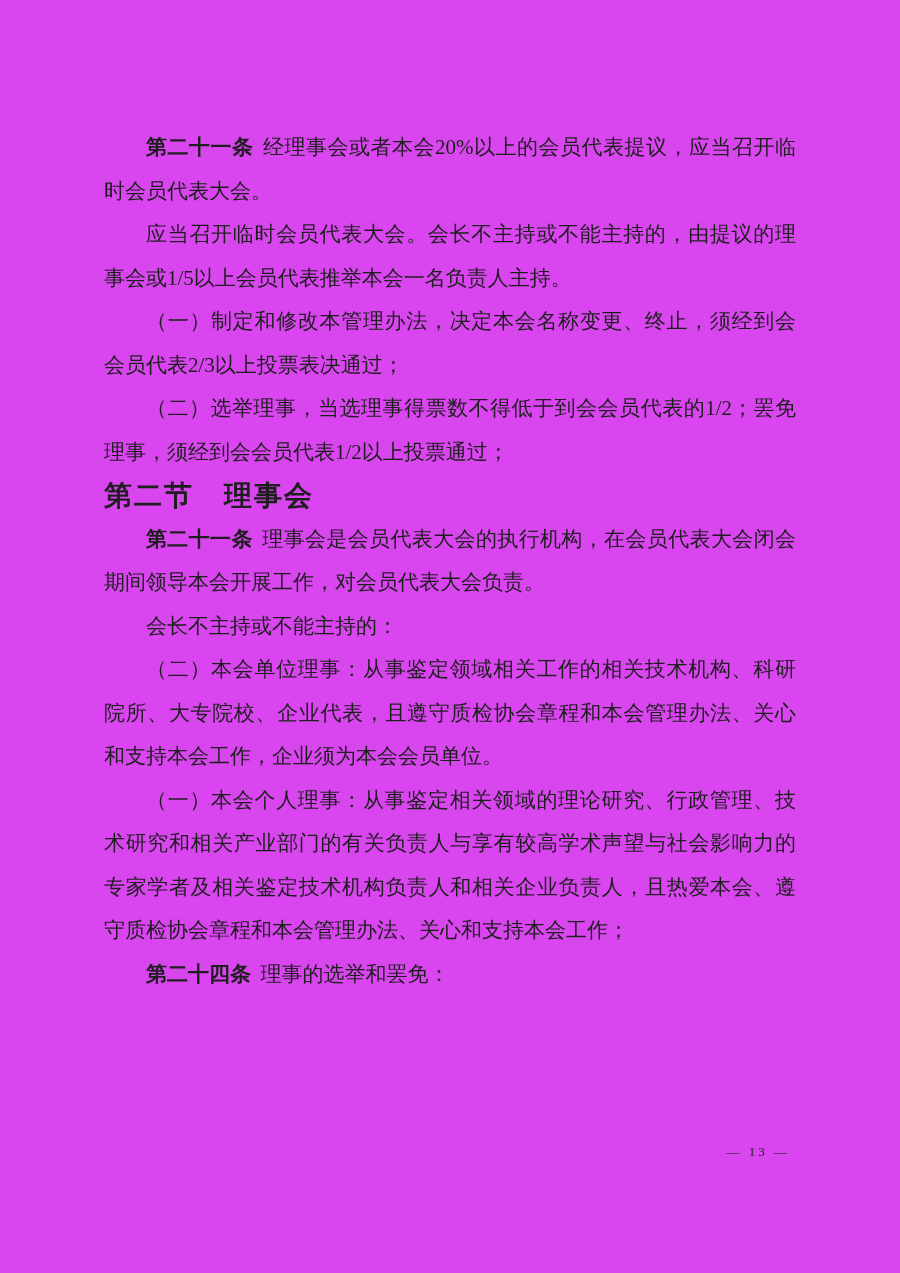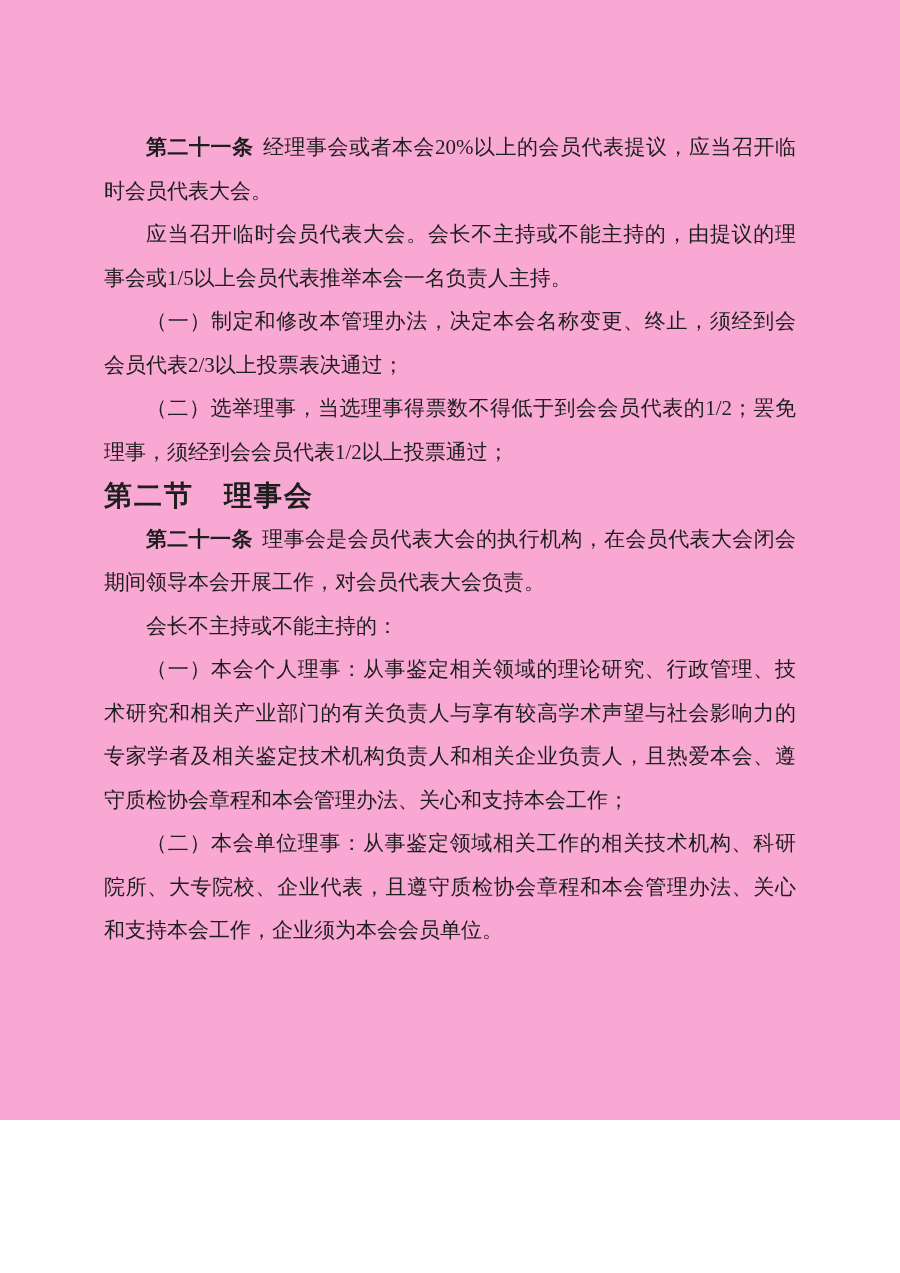--- a/index.html
+++ b/index.html
@@ -3,22 +3,22 @@
 <meta charset="utf-8">
 <style>
   html, body {
     margin: 0;
     padding: 0;
     background: #ffffff;
   }
   .page {
     position: relative;
     width: 900px;
-    height: 1120px;
-    background: #f9a8d4;
+    height: 1273px;
+    background: #d946ef;
     overflow: hidden;
     color: #1e1e1e;
   }
   .doc-body {
     position: absolute;
     left: 104px;
     top: 126px;
     width: 692px;
     font-family: "Liberation Serif", "DejaVu Serif", serif;
     font-size: 21px;
@@ -59,17 +59,18 @@
 
 <div class="page">
   <div class="doc-body">
       <p class="article"><span class="lead">第二十一条</span>经理事会或者本会20%以上的会员代表提议，应当召开临时会员代表大会。</p>
       <p class="plain">应当召开临时会员代表大会。会长不主持或不能主持的，由提议的理事会或1/5以上会员代表推举本会一名负责人主持。</p>
       <p class="plain">（一）制定和修改本管理办法，决定本会名称变更、终止，须经到会会员代表2/3以上投票表决通过；</p>
       <p class="plain">（二）选举理事，当选理事得票数不得低于到会会员代表的1/2；罢免理事，须经到会会员代表1/2以上投票通过；</p>
       <p class="heading">第二节　理事会</p>
       <p class="article"><span class="lead">第二十一条</span>理事会是会员代表大会的执行机构，在会员代表大会闭会期间领导本会开展工作，对会员代表大会负责。</p>
       <p class="plain">会长不主持或不能主持的：</p>
+      <p class="plain">（二）本会单位理事：从事鉴定领域相关工作的相关技术机构、科研院所、大专院校、企业代表，且遵守质检协会章程和本会管理办法、关心和支持本会工作，企业须为本会会员单位。</p>
       <p class="plain">（一）本会个人理事：从事鉴定相关领域的理论研究、行政管理、技术研究和相关产业部门的有关负责人与享有较高学术声望与社会影响力的专家学者及相关鉴定技术机构负责人和相关企业负责人，且热爱本会、遵守质检协会章程和本会管理办法、关心和支持本会工作；</p>
-      <p class="plain">（二）本会单位理事：从事鉴定领域相关工作的相关技术机构、科研院所、大专院校、企业代表，且遵守质检协会章程和本会管理办法、关心和支持本会工作，企业须为本会会员单位。</p>
+      <p class="article"><span class="lead">第二十四条</span>理事的选举和罢免：</p>
     </div>
   <div class="page-number">— 13 —</div>
 </div>
 
 </body></html>

